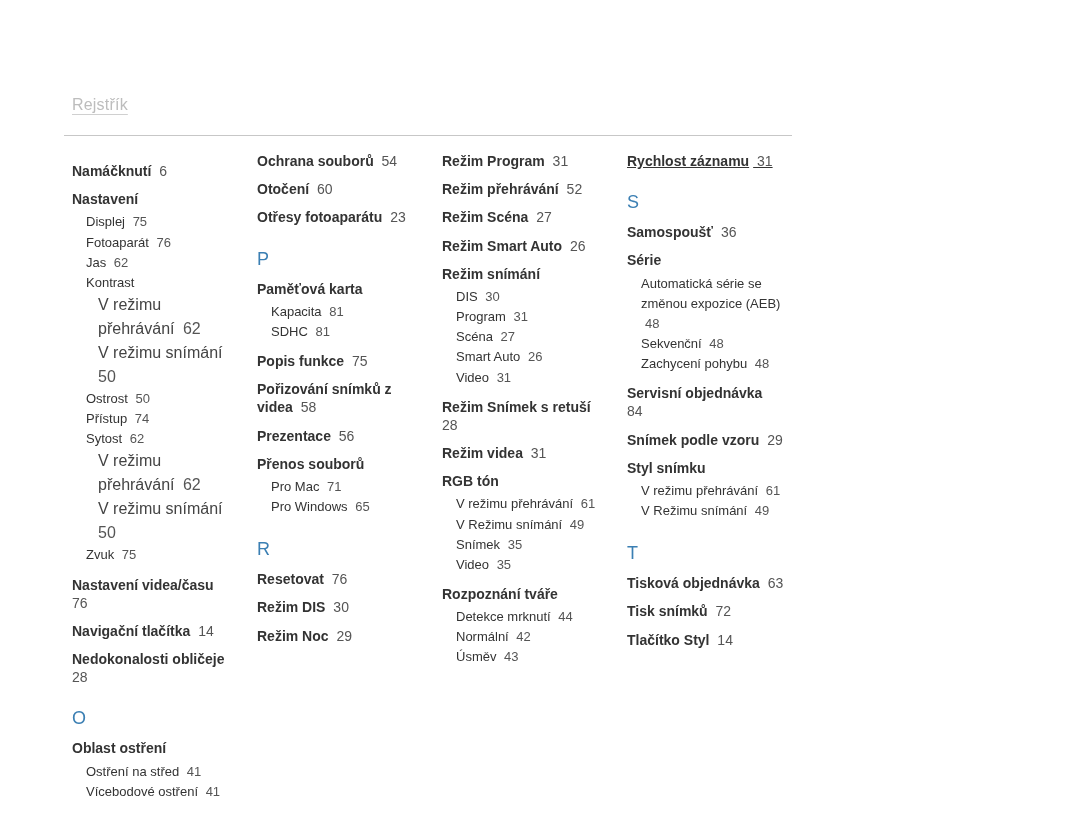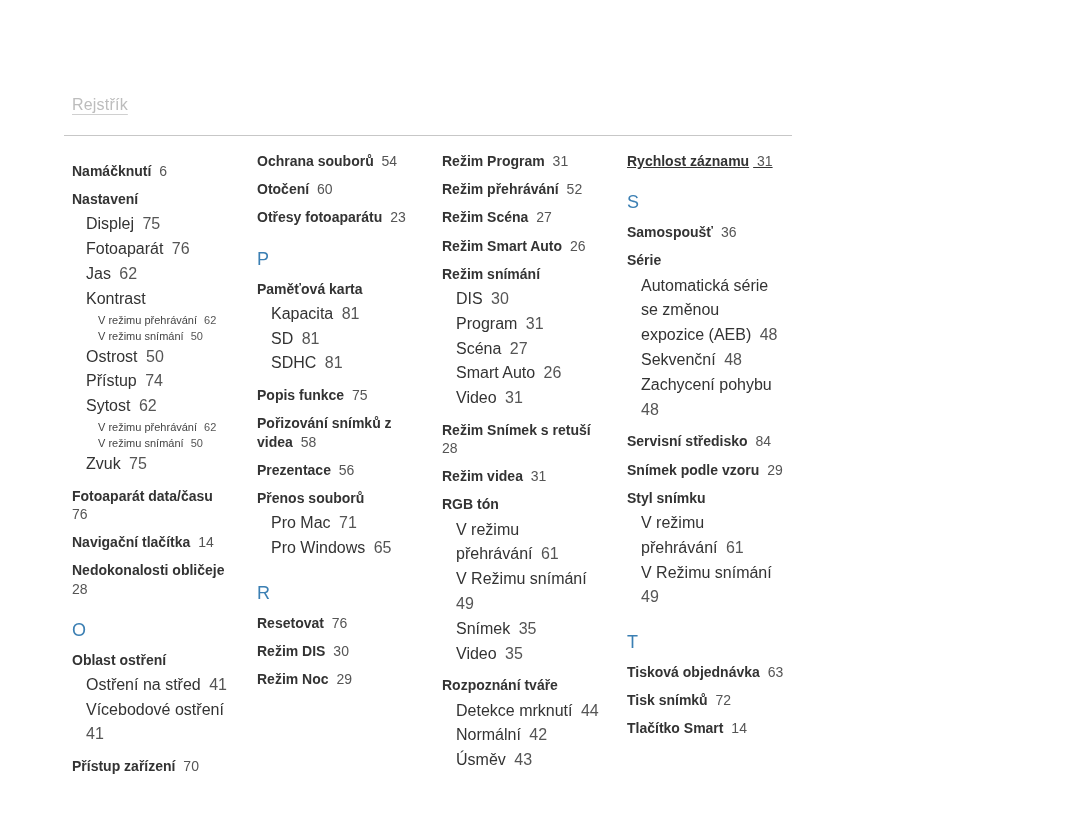--- a/index.html
+++ b/index.html
@@ -52,26 +52,26 @@
     font-weight: 400;
     margin: 22px 0 6px 0;
   }
   .head {
     font-weight: 700;
     font-size: 14px;
     line-height: 1.3;
     margin: 10px 0 4px 0;
   }
   .sub {
-    font-size: 16px;
+    font-size: 13px;
     line-height: 1.55;
     margin-left: 14px;
   }
   .subsub {
-    font-size: 11px;
+    font-size: 16px;
     line-height: 1.5;
     margin-left: 26px;
     color: #444;
   }
   .pg { color: #555; font-weight: 400; margin-left: 4px; }
   .footer {
     position: absolute;
     bottom: 16px;
     left: 0; right: 0;
     text-align: center;
@@ -95,37 +95,36 @@
         <div class="sub"><span>Jas</span><span class="pg">  62</span></div>
         <div class="sub"><span>Kontrast</span></div>
         <div class="subsub"><span>V režimu přehrávání</span><span class="pg">  62</span></div>
         <div class="subsub"><span>V režimu snímání</span><span class="pg">  50</span></div>
         <div class="sub"><span>Ostrost</span><span class="pg">  50</span></div>
         <div class="sub"><span>Přístup</span><span class="pg">  74</span></div>
         <div class="sub"><span>Sytost</span><span class="pg">  62</span></div>
         <div class="subsub"><span>V režimu přehrávání</span><span class="pg">  62</span></div>
         <div class="subsub"><span>V režimu snímání</span><span class="pg">  50</span></div>
         <div class="sub"><span>Zvuk</span><span class="pg">  75</span></div>
-        <div class="head"><span>Fotoaparát data/času</span><span class="pg">  76</span></div>
+        <div class="head"><span>Nastavení videa/času</span><span class="pg">  76</span></div>
         <div class="head"><span>Navigační tlačítka</span><span class="pg">  14</span></div>
         <div class="head"><span>Nedokonalosti obličeje</span><span class="pg">  28</span></div>
         <div class="letter">O</div>
         <div class="head"><span>Oblast ostření</span></div>
         <div class="sub"><span>Ostření na střed</span><span class="pg">  41</span></div>
         <div class="sub"><span>Vícebodové ostření</span><span class="pg">  41</span></div>
         <div class="head"><span>Přístup zařízení</span><span class="pg">  70</span></div>
       </div>
       <div class="col">
         <div class="head" style="margin-top: 0px;"><span>Ochrana souborů</span><span class="pg">  54</span></div>
         <div class="head"><span>Otočení</span><span class="pg">  60</span></div>
         <div class="head"><span>Otřesy fotoaparátu</span><span class="pg">  23</span></div>
         <div class="letter">P</div>
         <div class="head"><span>Paměťová karta</span></div>
         <div class="sub"><span>Kapacita</span><span class="pg">  81</span></div>
-        <div class="sub"><span>SD</span><span class="pg">  81</span></div>
         <div class="sub"><span>SDHC</span><span class="pg">  81</span></div>
         <div class="head"><span>Popis funkce</span><span class="pg">  75</span></div>
         <div class="head"><span>Pořizování snímků z videa</span><span class="pg">  58</span></div>
         <div class="head"><span>Prezentace</span><span class="pg">  56</span></div>
         <div class="head"><span>Přenos souborů</span></div>
         <div class="sub"><span>Pro Mac</span><span class="pg">  71</span></div>
         <div class="sub"><span>Pro Windows</span><span class="pg">  65</span></div>
         <div class="letter">R</div>
         <div class="head"><span>Resetovat</span><span class="pg">  76</span></div>
         <div class="head"><span>Režim DIS</span><span class="pg">  30</span></div>
@@ -155,28 +154,28 @@
         <div class="sub"><span>Úsměv</span><span class="pg">  43</span></div>
       </div>
       <div class="col">
         <div class="head" style="margin-top: 0px; text-decoration: underline;"><span>Rychlost záznamu</span><span class="pg">  31</span></div>
         <div class="letter">S</div>
         <div class="head"><span>Samospoušť</span><span class="pg">  36</span></div>
         <div class="head"><span>Série</span></div>
         <div class="sub"><span>Automatická série se změnou expozice (AEB)</span><span class="pg">  48</span></div>
         <div class="sub"><span>Sekvenční</span><span class="pg">  48</span></div>
         <div class="sub"><span>Zachycení pohybu</span><span class="pg">  48</span></div>
-        <div class="head"><span>Servisní středisko</span><span class="pg">  84</span></div>
+        <div class="head"><span>Servisní objednávka</span><span class="pg">  84</span></div>
         <div class="head"><span>Snímek podle vzoru</span><span class="pg">  29</span></div>
         <div class="head"><span>Styl snímku</span></div>
         <div class="sub"><span>V režimu přehrávání</span><span class="pg">  61</span></div>
         <div class="sub"><span>V Režimu snímání</span><span class="pg">  49</span></div>
         <div class="letter">T</div>
         <div class="head"><span>Tisková objednávka</span><span class="pg">  63</span></div>
         <div class="head"><span>Tisk snímků</span><span class="pg">  72</span></div>
-        <div class="head"><span>Tlačítko Smart</span><span class="pg">  14</span></div>
+        <div class="head"><span>Tlačítko Styl</span><span class="pg">  14</span></div>
       </div>
     </div>
   <div class="footer">
     <span>Přílohy</span>
     <span class="pgnum">92</span>
   </div>
 </div>
 
 </body></html>

